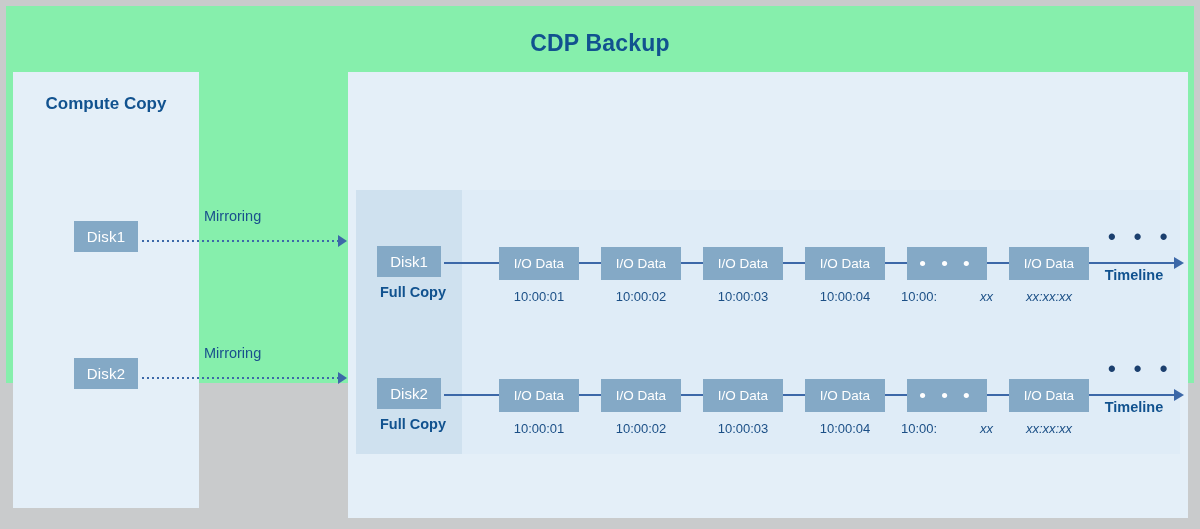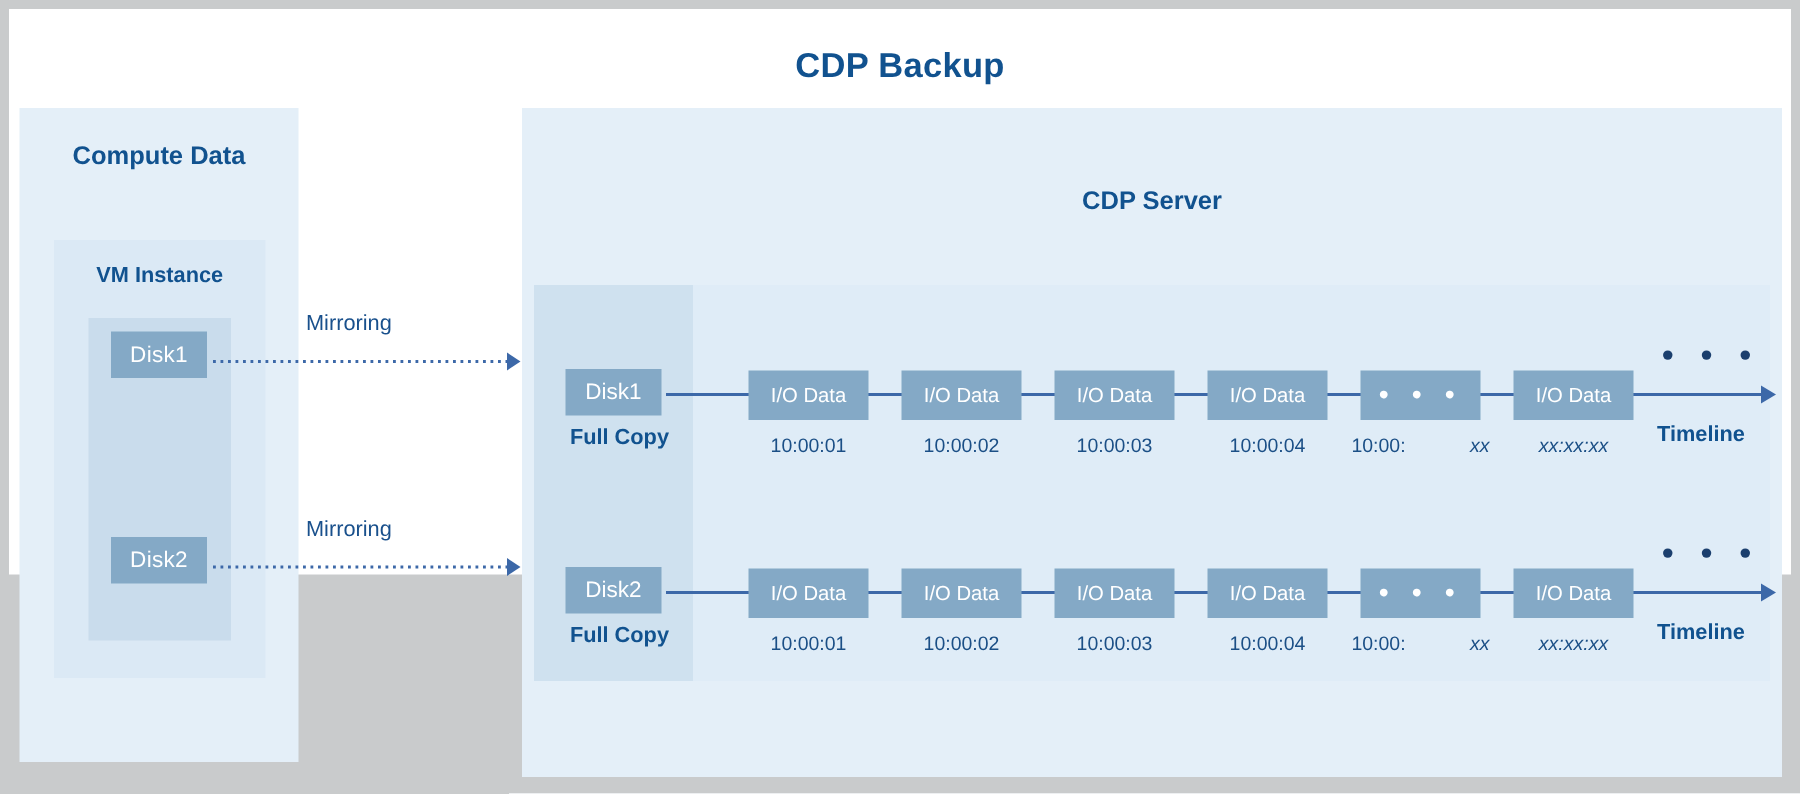--- a/index.html
+++ b/index.html
@@ -20,21 +20,21 @@
     overflow: hidden;
   }
 
   
   .page-surface {
     position: absolute;
     left: 6px;
     top: 6px;
     width: 1188px;
     height: 377px;
-    background: #ffffff;
+    background: #86efac;
   }
 
   
   .diagram-title {
     position: absolute;
     left: 0;
     top: 24px;
     width: 1188px;
     text-align: center;
     font-size: 23px;
@@ -266,61 +266,56 @@
     top: 18px;
     font-size: 22px;
     line-height: 18px;
     letter-spacing: 6px;
     font-weight: bold;
     color: #1b3f6e;
   }
   .tl-end-label {
     position: absolute;
     left: 728px;
-    top: 72px;
+    top: 57px;
     width: 100px;
     text-align: center;
     font-size: 14.5px;
     font-weight: bold;
     color: #11528f;
   }
 </style>
 </head>
 <body>
 
 <div id="canvas">
   <div class="page-surface">
 
     <div class="diagram-title">CDP Backup</div>
 
     <div class="panel panel-compute">
-      <div class="panel-compute-title">Compute Data</div>
-
-      <div class="panel-vm">
-        <div class="panel-vm-title">VM Instance</div>
-        <div class="panel-disks"></div>
-      </div>
+      <div class="panel-compute-title">Compute Copy</div>
+
 
       <div class="disk-chip disk-chip-1">Disk1</div>
       <div class="disk-chip disk-chip-2">Disk2</div>
     </div>
 
     <div class="mirror-group mirror-1">
       <div class="mirror-label">Mirroring</div>
       <div class="mirror-line"></div>
       <div class="mirror-arrowhead"></div>
     </div>
     <div class="mirror-group mirror-2">
       <div class="mirror-label">Mirroring</div>
       <div class="mirror-line"></div>
       <div class="mirror-arrowhead"></div>
     </div>
 
     <div class="panel panel-cdp">
-      <div class="panel-cdp-title">CDP Server</div>
 
       <div class="panel-timeline">
         <div class="fullcopy-col"></div>
 
         <div class="tl-row tl-row-1">
           <div class="full-copy-wrap">
             <div class="full-copy-chip">Disk1</div>
             <div class="full-copy-label">Full Copy</div>
           </div>
           <div class="tl-axis"></div>

